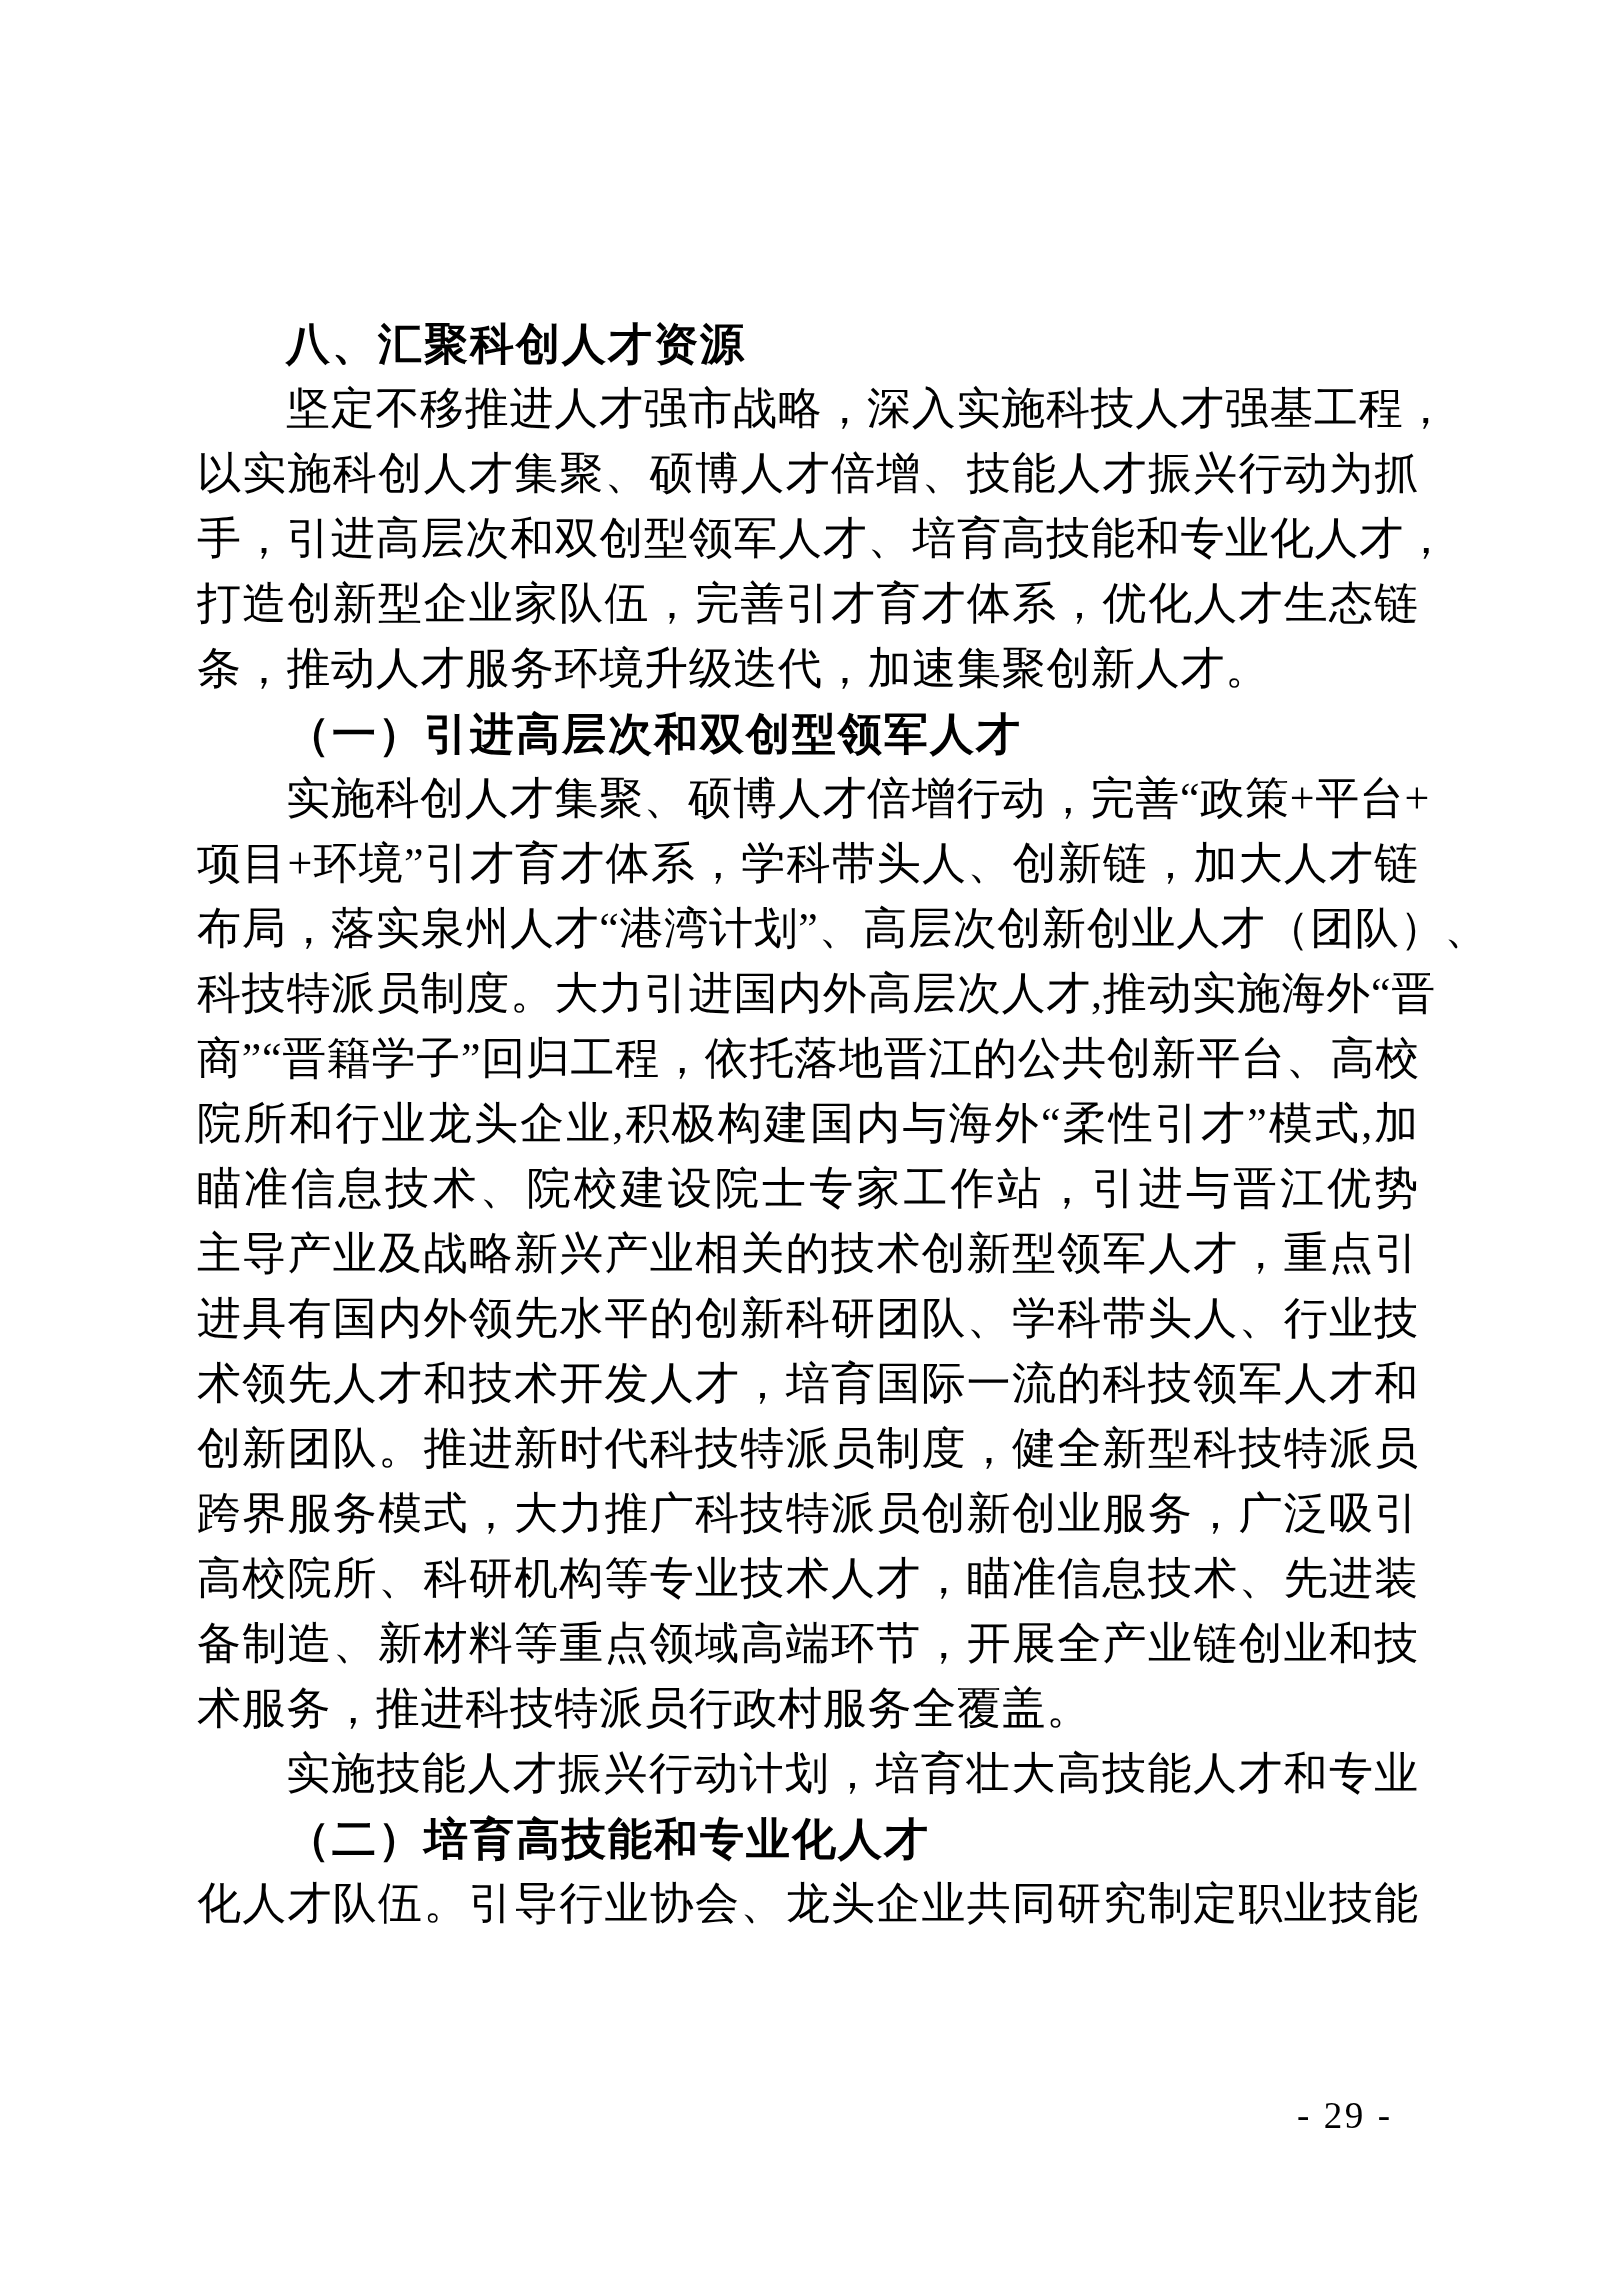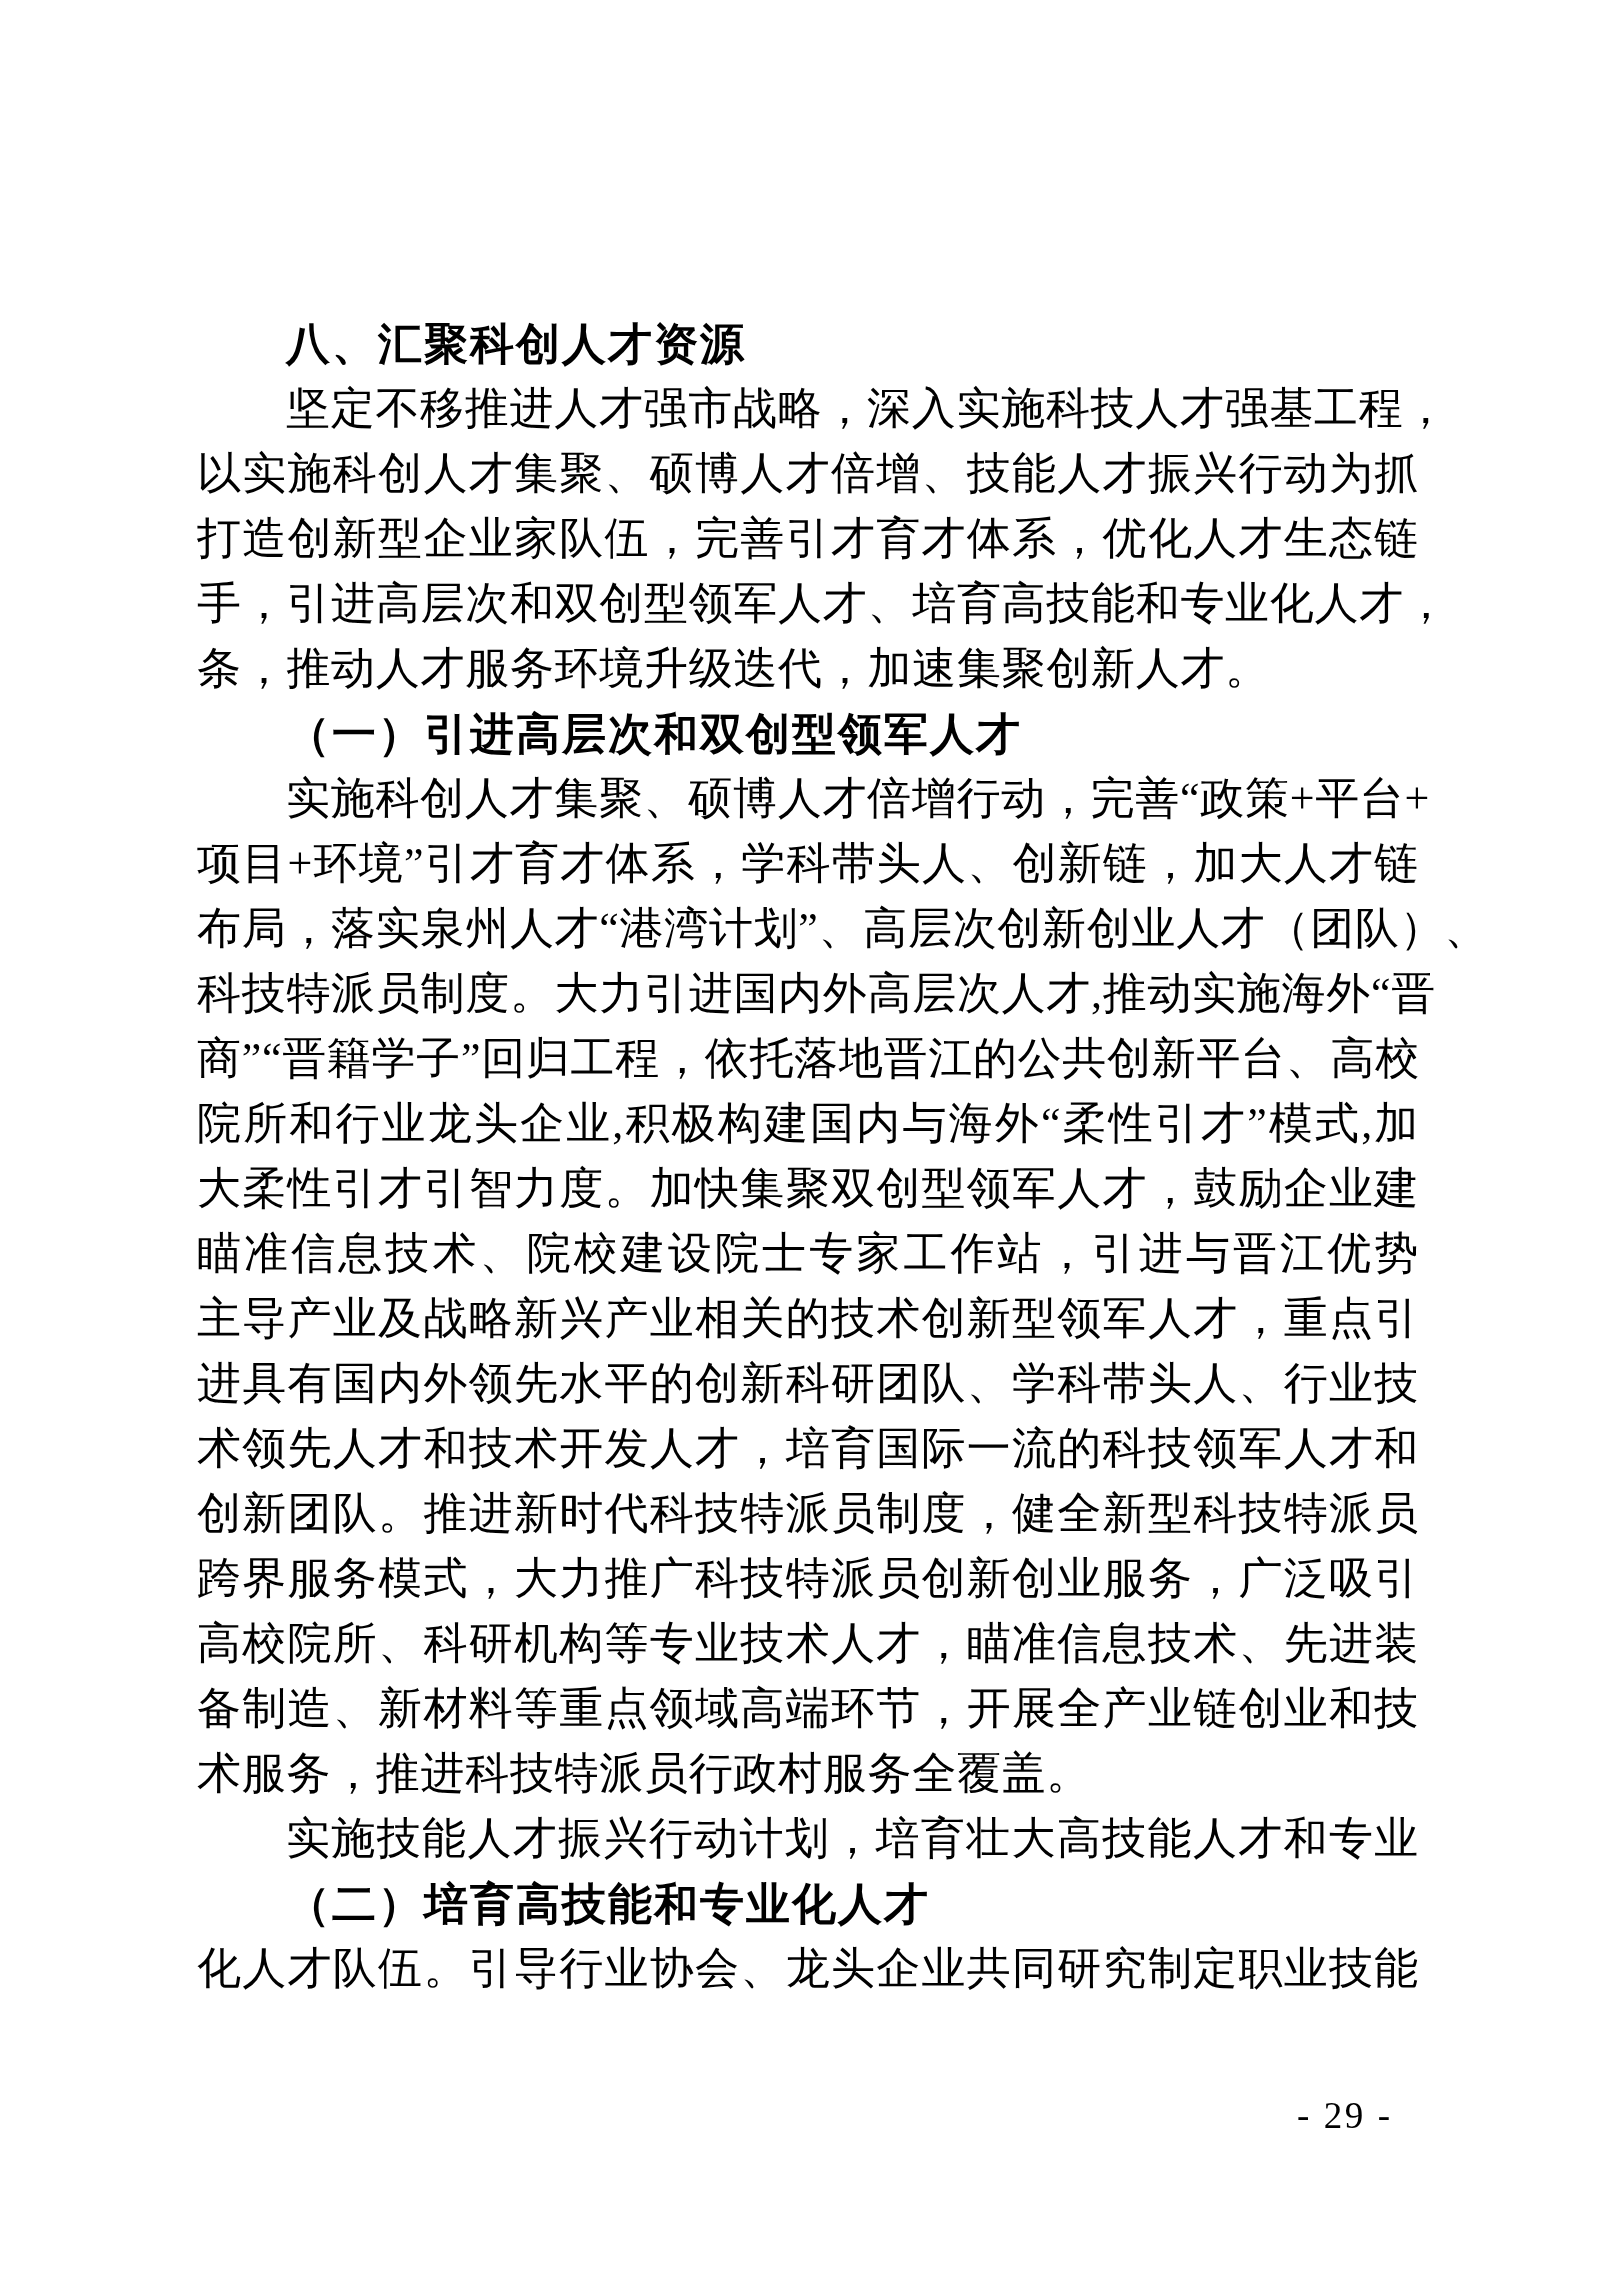--- a/index.html
+++ b/index.html
@@ -67,31 +67,30 @@
   }
 </style>
 </head>
 <body>
 
 <div class="page">
   <div class="doc-body">
       <div class="line heading">八、汇聚科创人才资源</div>
       <div class="line first">坚定不移推进人才强市战略，深入实施科技人才强基工程，</div>
       <div class="line mid">以实施科创人才集聚、硕博人才倍增、技能人才振兴行动为抓</div>
+      <div class="line mid">手，引进高层次和双创型领军人才、培育高技能和专业化人才，</div>
       <div class="line mid">打造创新型企业家队伍，完善引才育才体系，优化人才生态链</div>
-      <div class="line mid">手，引进高层次和双创型领军人才、培育高技能和专业化人才，</div>
       <div class="line last">条，推动人才服务环境升级迭代，加速集聚创新人才。</div>
       <div class="line heading">（一）引进高层次和双创型领军人才</div>
       <div class="line first">实施科创人才集聚、硕博人才倍增行动，完善“政策+平台+</div>
       <div class="line mid">项目+环境”引才育才体系，学科带头人、创新链，加大人才链</div>
       <div class="line mid">布局，落实泉州人才“港湾计划”、高层次创新创业人才（团队）、</div>
       <div class="line mid">科技特派员制度。大力引进国内外高层次人才,推动实施海外“晋</div>
       <div class="line mid">商”“晋籍学子”回归工程，依托落地晋江的公共创新平台、高校</div>
       <div class="line mid">院所和行业龙头企业,积极构建国内与海外“柔性引才”模式,加</div>
-      <div class="line mid">大柔性引才引智力度。加快集聚双创型领军人才，鼓励企业建</div>
       <div class="line mid">瞄准信息技术、院校建设院士专家工作站，引进与晋江优势</div>
       <div class="line mid">主导产业及战略新兴产业相关的技术创新型领军人才，重点引</div>
       <div class="line mid">进具有国内外领先水平的创新科研团队、学科带头人、行业技</div>
       <div class="line mid">术领先人才和技术开发人才，培育国际一流的科技领军人才和</div>
       <div class="line mid">创新团队。推进新时代科技特派员制度，健全新型科技特派员</div>
       <div class="line mid">跨界服务模式，大力推广科技特派员创新创业服务，广泛吸引</div>
       <div class="line mid">高校院所、科研机构等专业技术人才，瞄准信息技术、先进装</div>
       <div class="line mid">备制造、新材料等重点领域高端环节，开展全产业链创业和技</div>
       <div class="line last">术服务，推进科技特派员行政村服务全覆盖。</div>
       <div class="line first">实施技能人才振兴行动计划，培育壮大高技能人才和专业</div>

